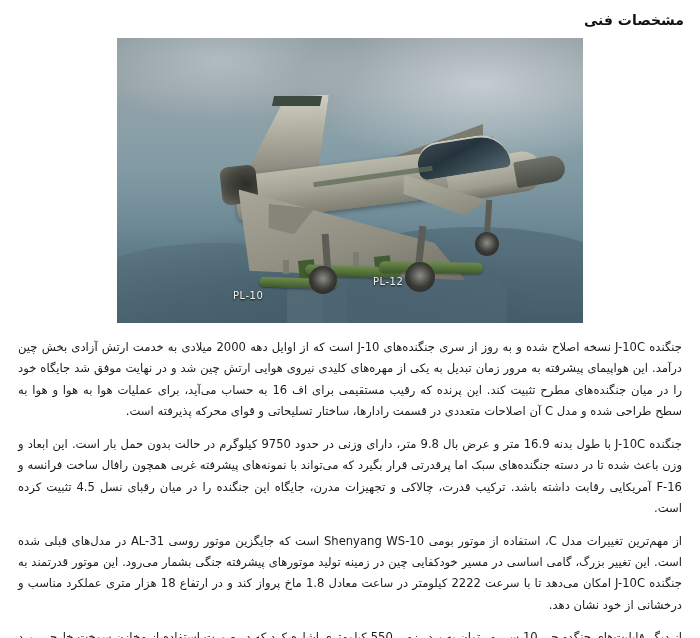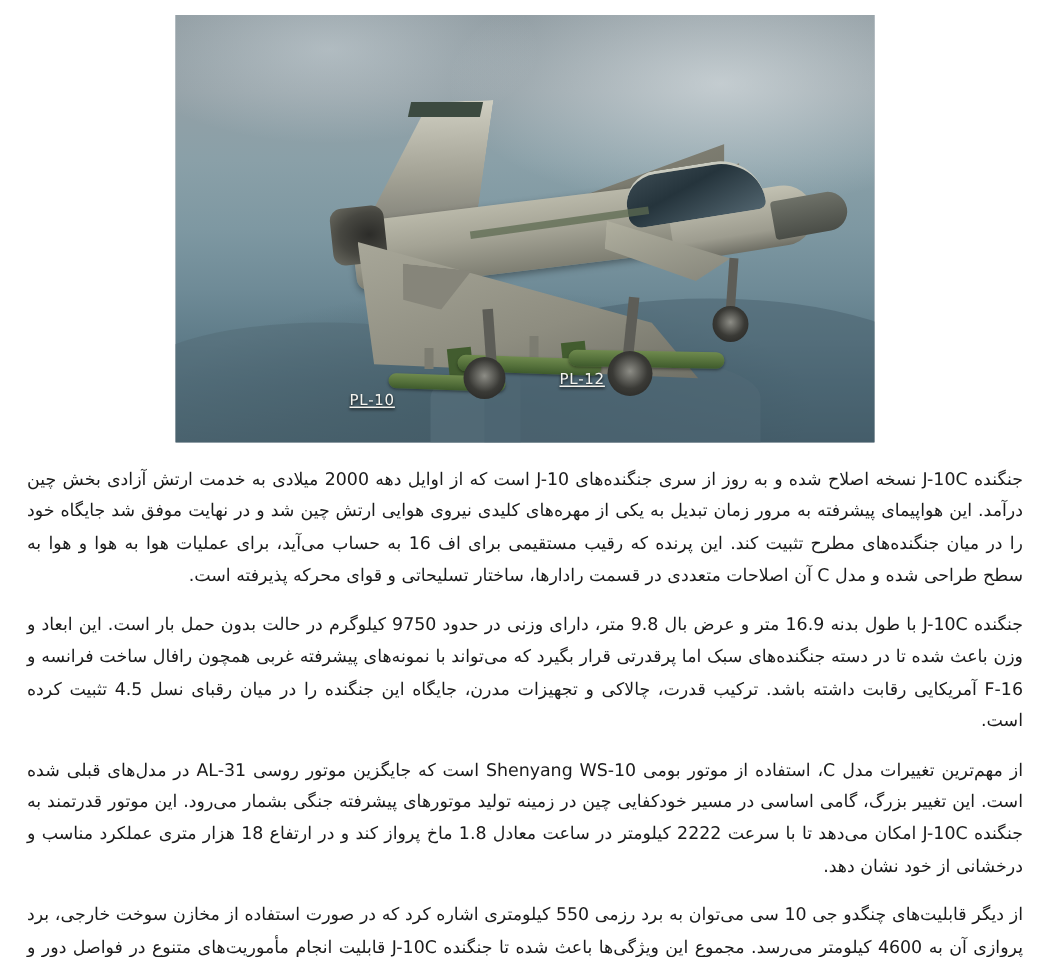--- a/index.html
+++ b/index.html
@@ -212,21 +212,20 @@
   .m1f { left: 182px; top: 222px; width: 16px; height: 22px; transform: rotate(-6deg); }
   .m2f { left: 258px; top: 218px; width: 16px; height: 22px; transform: rotate(-6deg); }
 
   .label {
     position: absolute;
     color: #f3f3ee;
     font-family: "DejaVu Sans", "Liberation Sans", sans-serif;
     font-size: 10px;
     letter-spacing: .5px;
     text-shadow: 0 1px 2px rgba(0,0,0,.85);
-    text-decoration: underline;
   }
   .label-pl10 { left: 116px; top: 252px; }
   .label-pl12 { left: 256px; top: 238px; }
 
   
   .body-text {
     direction: rtl;
     text-align: justify;
     text-align-last: right;
     font-size: 11.6px;
@@ -236,20 +235,21 @@
   }
   .body-text p {
     margin: 0 0 11px 0;
   }
 </style>
 </head>
 <body>
 
 <div class="page">
 
+  <div class="page-title">مشخصات فنی</div>
 
   <div class="figure-wrap">
     <div class="figure">
       <div class="sky"></div>
       <div class="hill hill-a"></div>
       <div class="hill hill-c"></div>
       <div class="hill hill-b"></div>
 
       <div class="jet">
         <div class="sh wing-far"></div>

